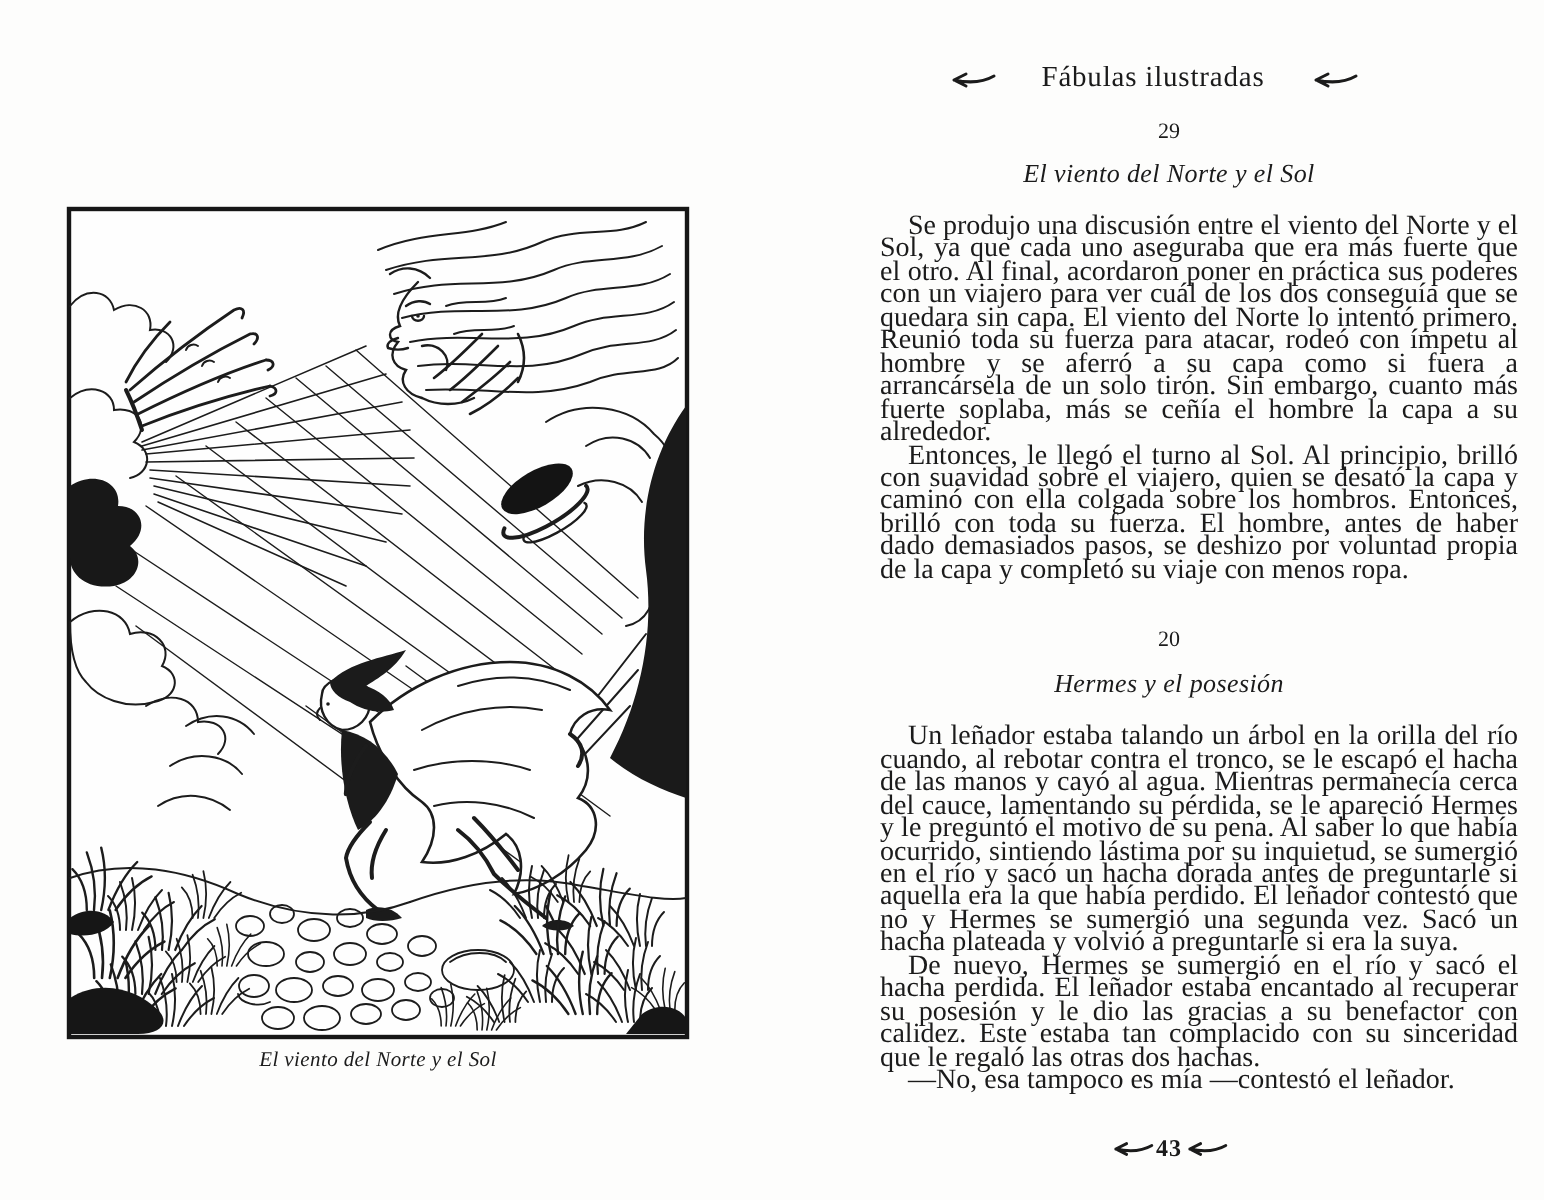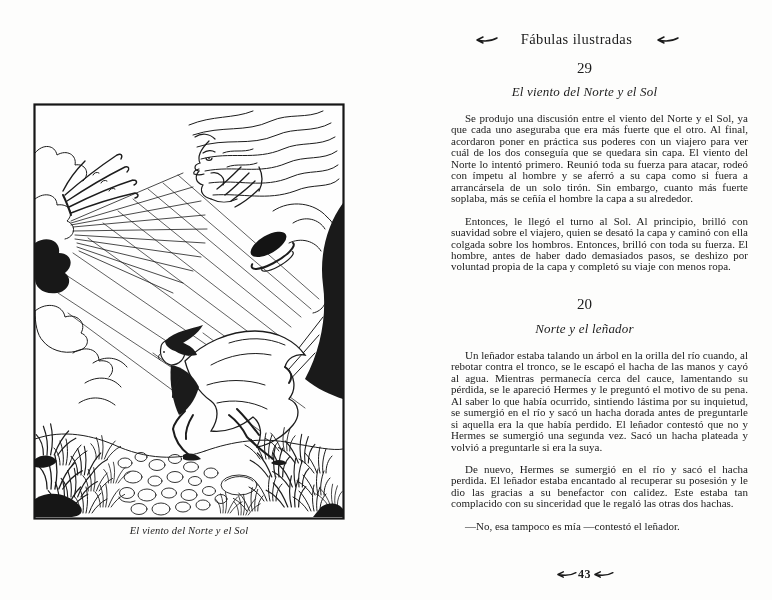--- a/index.html
+++ b/index.html
@@ -21,29 +21,29 @@
   .running-header{
     position:absolute;top:31px;left:46px;width:319px;
     display:flex;align-items:center;justify-content:center;gap:22px;
     transform:translateX(-15px);
   }
   .running-title{font-size:14.5px;letter-spacing:.4px;white-space:nowrap;}
   .orn{display:inline-block;line-height:0;}
   .orn svg{display:block;}
   .text-col{position:absolute;left:54px;top:60px;width:319px;}
   .fable-number{
-    text-align:center;font-size:15px;margin:0 0 7px 0;font-weight:normal;
+    text-align:center;font-size:11px;margin:0 0 7px 0;font-weight:normal;
     transform:translateX(-15px);
   }
   .fable-title{
     text-align:center;font-style:italic;font-size:13px;margin:0;font-weight:normal;
     transform:translateX(-15px);letter-spacing:.2px;
   }
   .body-par{
-    margin:11px;font-size:11px;line-height:11.45px;text-align:justify;
+    margin:0;font-size:14px;line-height:11.45px;text-align:justify;
     text-indent:14px;
   }
   .first-par{margin-top:13px;}
   .moral{
     margin:12px 0 0 0;font-style:italic;font-size:10.5px;line-height:11.45px;
     text-indent:14px;
   }
   .fable-break{margin-top:23px;}
   .title-gap{margin-top:8px;}
   .page-footer{
@@ -276,21 +276,21 @@
     <div class="text-col">
 
       <h2 class="fable-number">29</h2>
       <h3 class="fable-title">El viento del Norte y el Sol</h3>
 
       <p class="body-par first-par">Se produjo una discusión entre el viento del Norte y el Sol, ya que cada uno aseguraba que era más fuerte que el otro. Al final, acordaron poner en práctica sus poderes con un viajero para ver cuál de los dos conseguía que se quedara sin capa. El viento del Norte lo intentó primero. Reunió toda su fuerza para atacar, rodeó con ímpetu al hombre y se aferró a su capa como si fuera a arrancársela de un solo tirón. Sin embargo, cuanto más fuerte soplaba, más se ceñía el hombre la capa a su alrededor.</p>
       <p class="body-par">Entonces, le llegó el turno al Sol. Al principio, brilló con suavidad sobre el viajero, quien se desató la capa y caminó con ella colgada sobre los hombros. Entonces, brilló con toda su fuerza. El hombre, antes de haber dado demasiados pasos, se deshizo por voluntad propia de la capa y completó su viaje con menos ropa.</p>
 
 
       <h2 class="fable-number fable-break">20</h2>
-      <h3 class="fable-title title-gap">Norte y el leñador</h3>
+      <h3 class="fable-title title-gap">Hermes y el posesión</h3>
 
       <p class="body-par first-par">Un leñador estaba talando un árbol en la orilla del río cuando, al rebotar contra el tronco, se le escapó el hacha de las manos y cayó al agua. Mientras permanecía cerca del cauce, lamentando su pérdida, se le apareció Hermes y le preguntó el motivo de su pena. Al saber lo que había ocurrido, sintiendo lástima por su inquietud, se sumergió en el río y sacó un hacha dorada antes de preguntarle si aquella era la que había perdido. El leñador contestó que no y Hermes se sumergió una segunda vez. Sacó un hacha plateada y volvió a preguntarle si era la suya.</p>
       <p class="body-par">De nuevo, Hermes se sumergió en el río y sacó el hacha perdida. El leñador estaba encantado al recuperar su posesión y le dio las gracias a su benefactor con calidez. Este estaba tan complacido con su sinceridad que le regaló las otras dos hachas.</p>
       <p class="body-par">—No, esa tampoco es mía —contestó el leñador.</p>
     </div>
 
     <div class="page-footer">
       <span class="orn">
         <svg width="24" height="9" viewBox="0 0 26 10">
             <path d="M24,3 C18,6.5 11,6.5 4,5 M4,5 L10,2 M4,5 L10,8" fill="none" stroke="#1b1b1b" stroke-width="1.6" stroke-linecap="round"></path>

